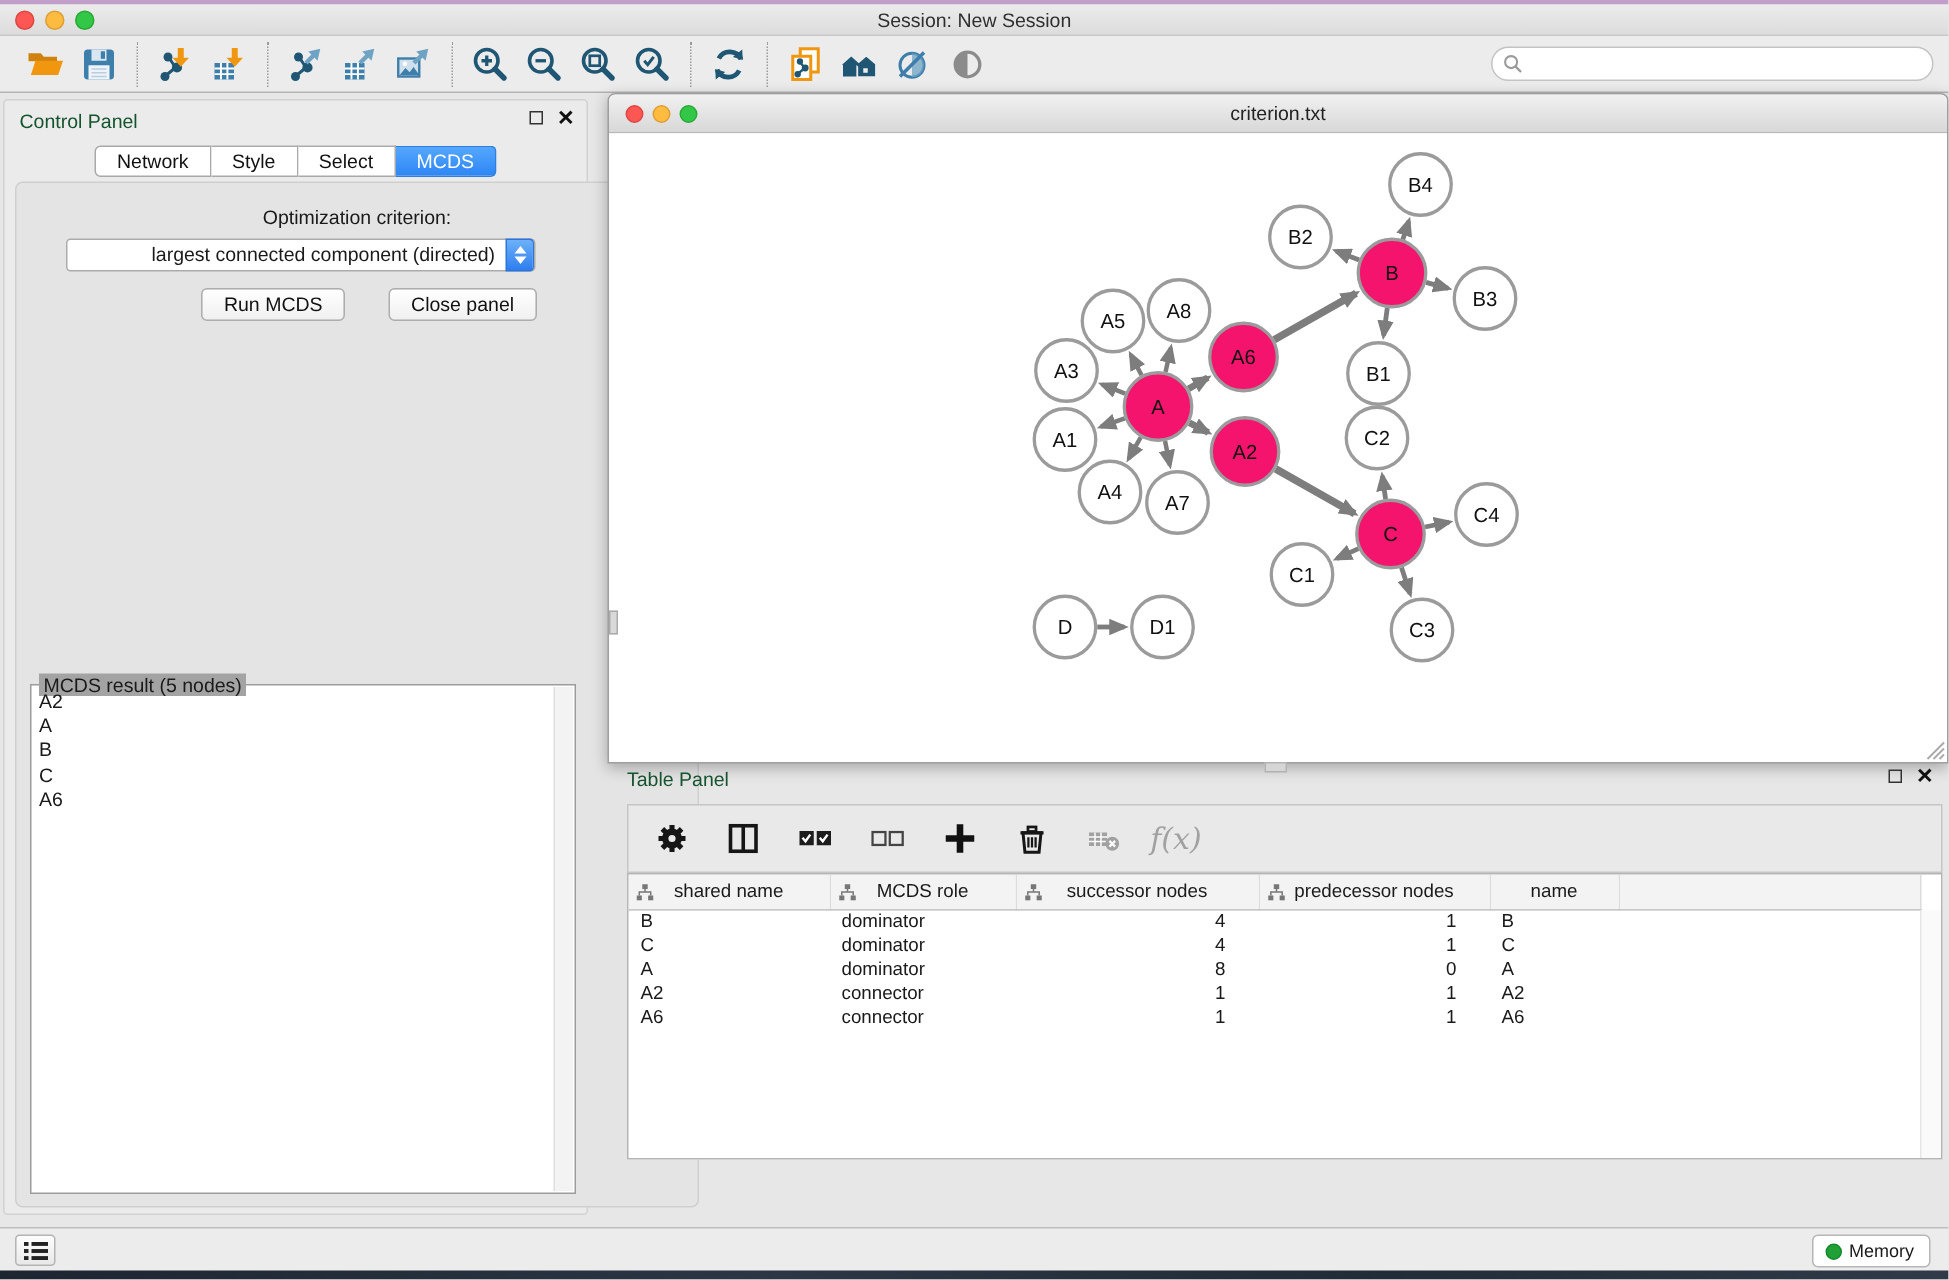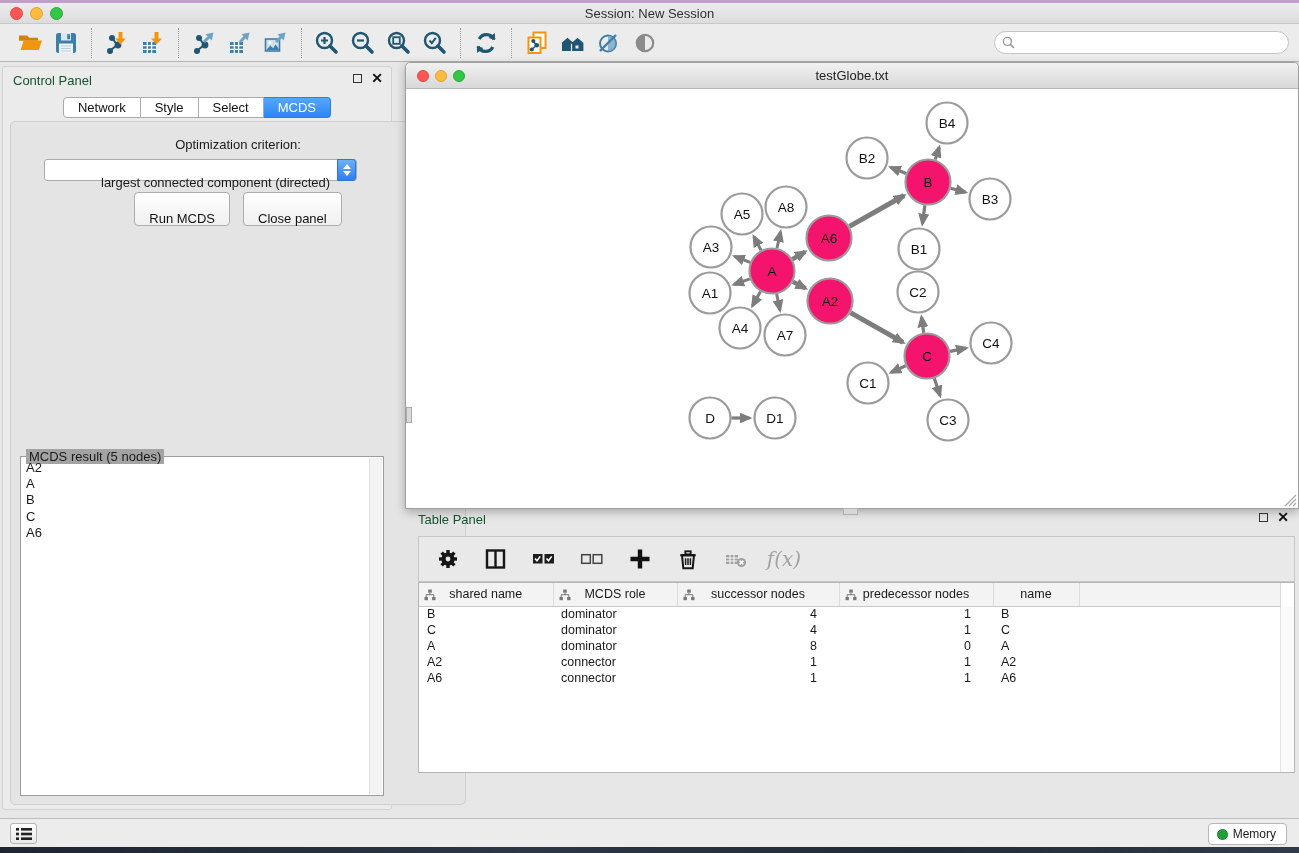--- a/index.html
+++ b/index.html
@@ -40,29 +40,29 @@
   .seg-tab { height:21px; line-height:19px; font-size:13px; padding:0 14px; background:#fff;
     border:1px solid #a9a9a9; border-left:none; color:#111; text-align:center; }
   .seg-tab:first-child { border-left:1px solid #a9a9a9; border-radius:4px 0 0 4px; }
   .seg-tab:last-child { border-radius:0 4px 4px 0; }
   .seg-tab.active { background:linear-gradient(#55a7fd,#2e86f5); border-color:#2d7fe0; color:#fff; }
   #cp-content { position:absolute; left:7px; top:54px; width:456px; height:684px;
     background:#e4e4e4; border:1px solid #cfcfcf; border-radius:5px; }
   #opt-label { position:absolute; left:0; right:0; top:15px; text-align:center; font-size:13px; }
   #criterion-select { position:absolute; left:33px; top:37px; width:313px; height:22px;
     background:#fff; border:1px solid #ababab; border-radius:3px; font-size:13px; }
-  #criterion-select .sel-text { position:absolute; left:8px; top:15px;padding-left:48px; }
+  #criterion-select .sel-text { position:absolute; left:8px; top:2px;padding-left:48px; }
   #criterion-select .stepper { position:absolute; right:0; top:-1px; width:19px; height:22px;
     background:linear-gradient(#6cb1f8,#2f7ef0); border-radius:0 3px 3px 0; border:1px solid #2d75d8; }
   .stepper .up, .stepper .dn { position:absolute; left:5px; width:0; height:0; border-left:4.5px solid transparent; border-right:4.5px solid transparent; }
   .stepper .up { top:4px; border-bottom:5px solid #fff; }
   .stepper .dn { bottom:4px; border-top:5px solid #fff; }
   #cp-buttons { position:absolute; left:0; right:0; top:70px; display:flex; justify-content:center; gap:13px; }
   .mac-btn { height:22px; background:linear-gradient(#ffffff,#f0f0f0); border:1px solid #adadad;
-    border-radius:4px; font-size:13px; padding:16px 14px; line-height:20px; color:#111; }
+    border-radius:4px; font-size:13px; padding:0 14px; line-height:20px; color:#111;margin-left:16px; }
   #mcds-result { position:absolute; left:9px; top:334px; width:364px; height:340px;
     border:1px solid #9c9c9c; background:#fff; }
   #mcds-result legend { position:absolute; top:-8px; left:5px; background:#a3a3a3; padding:0 3px;
     font-size:13px; }
   #mcds-list { position:absolute; left:1px; top:3px; right:15px; bottom:1px; overflow:hidden; }
   #mcds-list .item { font-size:13px; line-height:16.2px; padding-left:4px; }
   #mcds-scroll { position:absolute; right:1px; top:1px; bottom:1px; width:13px; background:#f3f3f3; border-left:1px solid #e0e0e0; }
 
   
   #network-window { position:absolute; left:405px; top:62px; width:894px; height:447px;
@@ -318,21 +318,21 @@
   </div>
 </div>
 
 <div id="network-window">
   <div id="nw-titlebar">
     <div class="lights">
       <span class="light red"></span>
       <span class="light yellow"></span>
       <span class="light green"></span>
     </div>
-    <div class="win-title">testGlobe.txt</div>
+    <div class="win-title">criterion.txt</div>
   </div>
   <div id="nw-canvas">
     <svg id="graph-svg" width="892" height="420" viewBox="406 88 892 420">
       <defs>
         <marker id="arrow" viewBox="0 0 13 11" refX="10" refY="5.5" markerWidth="13" markerHeight="11" markerUnits="userSpaceOnUse" orient="auto">
           <path d="M0,0 L13,5.5 L0,11 z" fill="#7d7d7d"></path>
         </marker>
       </defs>
       <g id="edge-layer">
           <line x1="750.1317001351115" y1="261.3960787416832" x2="734.7294317682833" y2="255.3361698760459" stroke="#7d7d7d" stroke-width="3" marker-end="url(#arrow)"></line>

